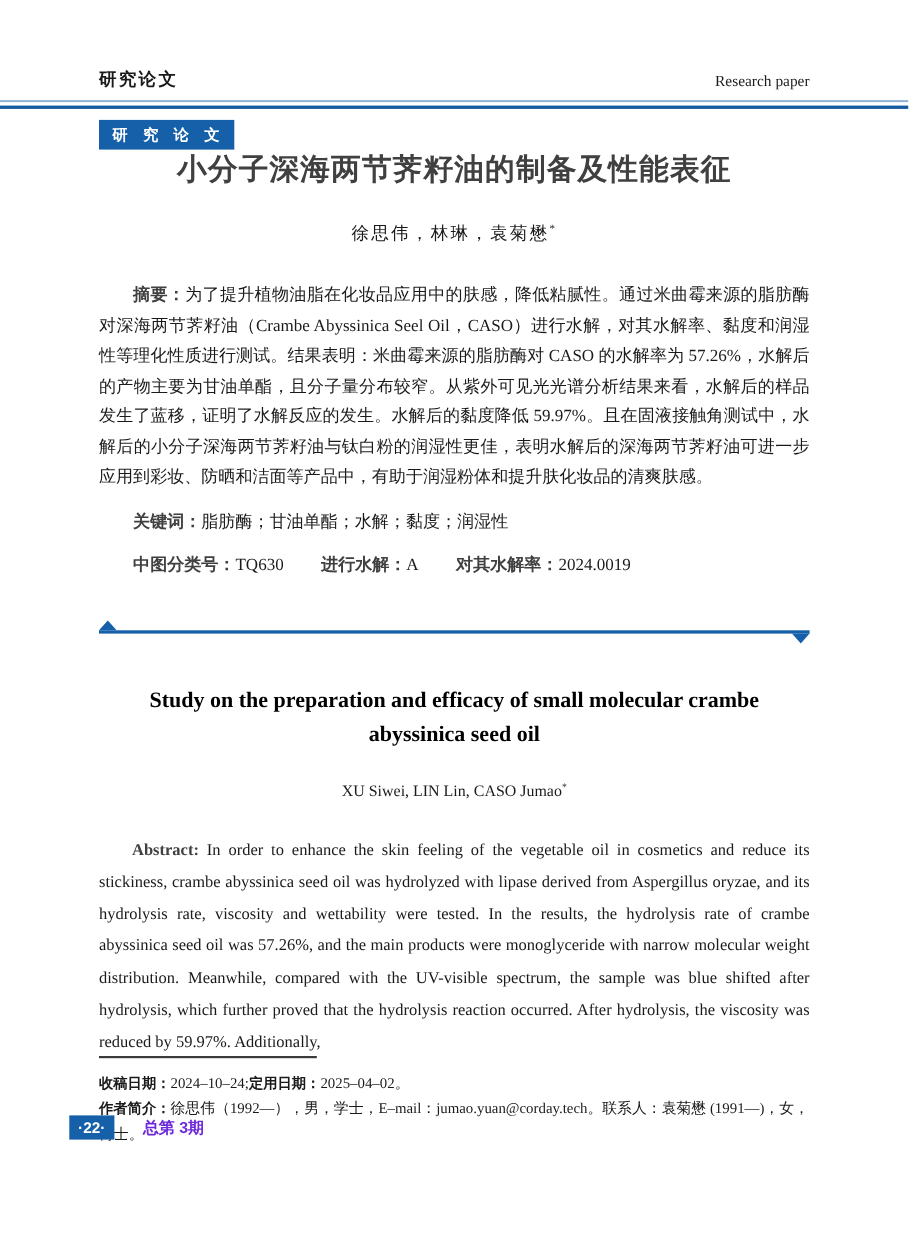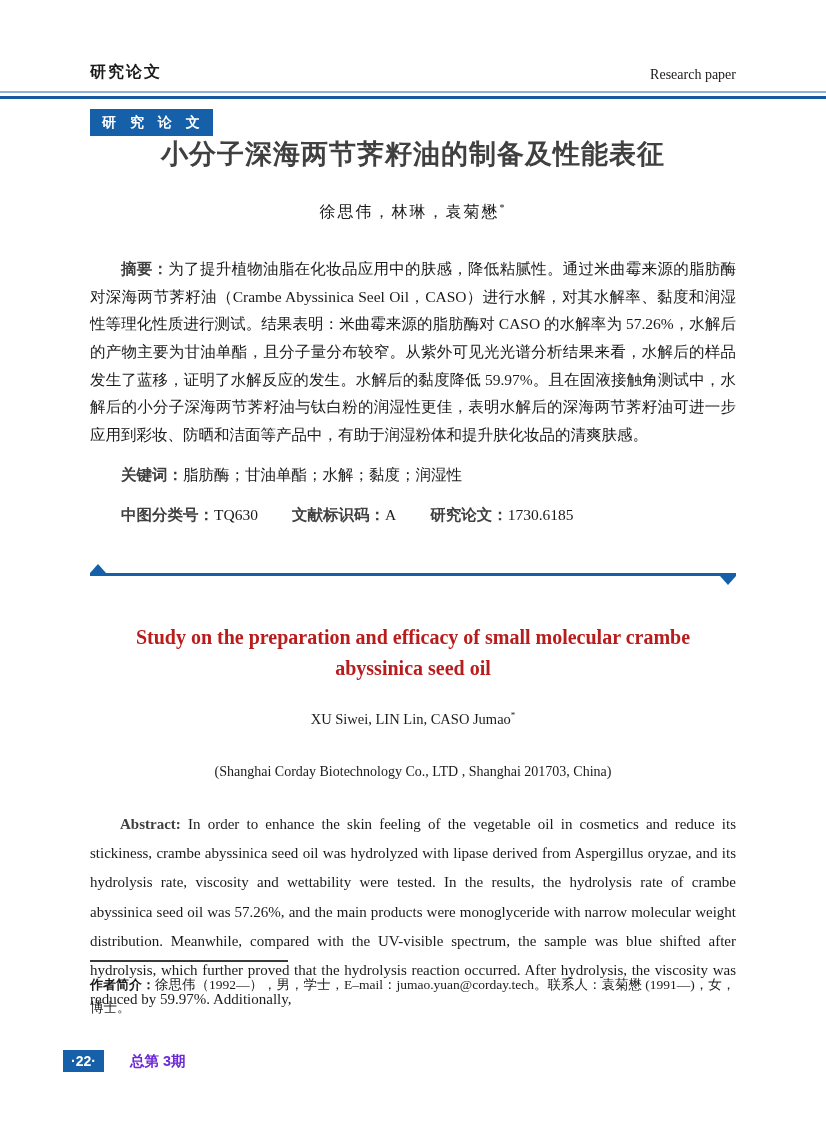--- a/index.html
+++ b/index.html
@@ -72,39 +72,39 @@
     position: absolute; right: 0; top: 8px;
     width: 0; height: 0;
     border-left: 8px solid transparent; border-right: 8px solid transparent;
     border-top: 9px solid #1560a8;
   }
 
   
   .title-en {
     margin: 42px auto 0 auto; width: 600px; text-align: center;
     font-family: "Liberation Serif", serif; font-weight: bold;
-    font-size: 20px; line-height: 1.55; color: #b91c1c;
+    font-size: 20px; line-height: 1.55; color: #000000;
   }
   .authors-en { margin-top: 26px; text-align: center; font-size: 14.5px; }
   .authors-en sup { font-size: 9px; }
   .affil-en { margin-top: 36px; text-align: center; font-size: 14px; }
   .abstract-en {
     margin: 30px auto 0 auto; width: 646px;
     font-size: 15px; line-height: 1.95; text-align: justify; text-indent: 2em;
   }
   .abstract-en .label-blue { font-family: "Liberation Serif", serif; }
 
   
   .footnote { position: absolute; left: 90px; top: 960px; width: 646px; }
   .footnote .rule { width: 198px; height: 2px; background: #3a3a3a; margin-bottom: 12px; }
   .footnote .line { font-size: 13.5px; line-height: 1.7; }
   .fn-label { font-family: "Liberation Sans", sans-serif; font-weight: bold; font-size: 13px; }
 
   
-  .pagefooter { position: absolute; left: 63px; top: 1050px; display: flex; align-items: center; }
+  .pagefooter { position: absolute; left: 63px; top: 1014px; display: flex; align-items: center; }
   .page-badge {
     background: #1560a8; color: #ffffff;
     font-family: "Liberation Sans", sans-serif; font-weight: bold;
     font-size: 14px; padding: 3px 8px;
   }
   .issue { margin-left: 26px; font-family: "Liberation Sans", sans-serif; font-weight: bold; font-size: 14.5px; color: #6d28d9; }
 </style>
 </head>
 <body>
 
@@ -124,36 +124,36 @@
     <span class="cat-badge">研 究 论 文</span>
   </div>
 
   <h1 class="title-zh">小分子深海两节荠籽油的制备及性能表征</h1>
   <div class="authors-zh"><span>徐思伟，林琳，袁菊懋</span><sup>*</sup></div>
 
   <p class="abstract-zh"><span class="label-blue">摘要：</span><span>为了提升植物油脂在化妆品应用中的肤感，降低粘腻性。通过米曲霉来源的脂肪酶对深海两节荠籽油（Crambe Abyssinica Seel Oil，CASO）进行水解，对其水解率、黏度和润湿性等理化性质进行测试。结果表明：米曲霉来源的脂肪酶对 CASO 的水解率为 57.26%，水解后的产物主要为甘油单酯，且分子量分布较窄。从紫外可见光光谱分析结果来看，水解后的样品发生了蓝移，证明了水解反应的发生。水解后的黏度降低 59.97%。且在固液接触角测试中，水解后的小分子深海两节荠籽油与钛白粉的润湿性更佳，表明水解后的深海两节荠籽油可进一步应用到彩妆、防晒和洁面等产品中，有助于润湿粉体和提升肤化妆品的清爽肤感。</span></p>
 
   <p class="kw-line"><span class="label-blue">关键词：</span><span>脂肪酶；甘油单酯；水解；黏度；润湿性</span></p>
 
-  <p class="meta-line"><span class="pair"><span class="label-blue">中图分类号：</span><span>TQ630</span></span><span class="pair"><span class="label-blue">文献标识码：</span><span>A</span></span><span class="pair"><span class="label-blue">研究论文：</span><span>1730.6185</span></span></p>
+  <p class="meta-line"><span class="pair"><span class="label-blue">中图分类号：</span><span>TQ630</span></span><span class="pair"><span class="label-blue">进行水解：</span><span>A</span></span><span class="pair"><span class="label-blue">对其水解率：</span><span>2024.0019</span></span></p>
 
   <div class="divider">
     <div class="tri-up"></div>
     <div class="rule"></div>
     <div class="tri-down"></div>
   </div>
 
   <h2 class="title-en">Study on the preparation and efficacy of small molecular crambe abyssinica seed oil</h2>
   <div class="authors-en"><span>XU Siwei, LIN Lin, CASO Jumao</span><sup>*</sup></div>
-  <div class="affil-en">(Shanghai Corday Biotechnology Co., LTD , Shanghai  201703, China)</div>
 
   <p class="abstract-en"><span class="label-blue">Abstract:</span> <span>In order to enhance the skin feeling of the vegetable oil in cosmetics and reduce its stickiness, crambe abyssinica seed oil was hydrolyzed with lipase derived from Aspergillus oryzae, and its hydrolysis rate, viscosity and wettability were tested. In the results, the hydrolysis rate of crambe abyssinica seed oil was 57.26%, and the main products were monoglyceride with narrow molecular weight distribution. Meanwhile, compared with the UV-visible spectrum, the sample was blue shifted after hydrolysis, which further proved that the hydrolysis reaction occurred. After hydrolysis, the viscosity was reduced by 59.97%. Additionally,</span></p>
 
   <div class="footnote">
     <div class="rule"></div>
+    <div class="line"><span class="fn-label">收稿日期：</span><span>2024–10–24;</span><span class="fn-label">定用日期：</span><span>2025–04–02。</span></div>
     <div class="line"><span class="fn-label">作者简介：</span><span>徐思伟（1992—），男，学士，E–mail：jumao.yuan@corday.tech。联系人：袁菊懋 (1991—)，女，博士。</span></div>
   </div>
 
   <div class="pagefooter">
     <span class="page-badge">·22·</span>
     <span class="issue">总第 3期</span>
   </div>
 
 </div>
 

